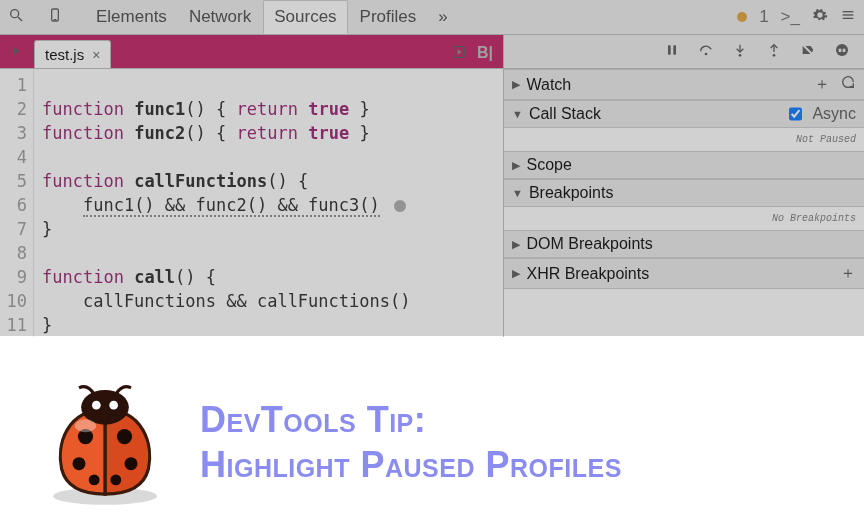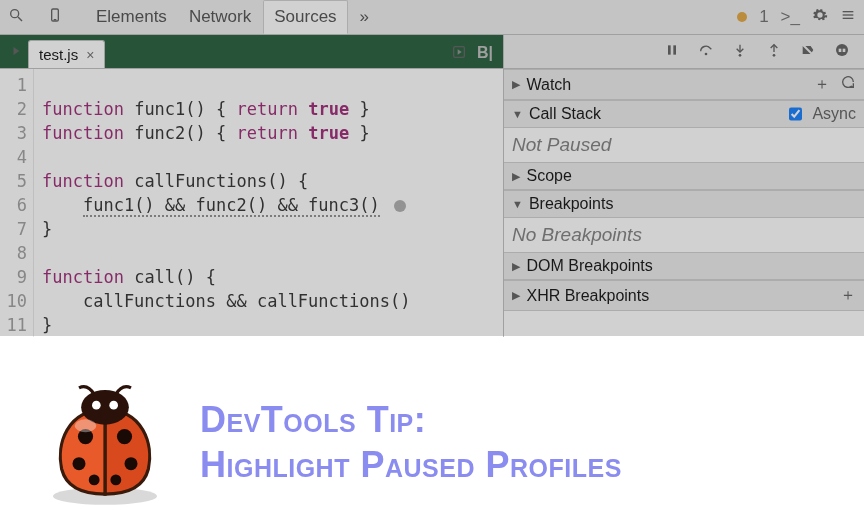--- a/index.html
+++ b/index.html
@@ -70,25 +70,26 @@
   display: flex;
 }
 .code-pane {
   width: 504px;
   display: flex;
   flex-direction: column;
   border-right: 1px solid #bbb;
 }
 .tabstrip {
   height: 34px;
-  background: #14532d;
+  background: #be185d;
   border-bottom: 1px solid #bbb;
   display: flex;
   align-items: flex-end;
   padding-left: 6px;
+  gap: 6px;
 }
 .filetab {
   background: #fff;
   border: 1px solid #bbb;
   border-bottom: none;
   padding: 5px 10px;
   font-size: 15px;
   display: flex;
   align-items: center;
   gap: 8px;
@@ -118,21 +119,21 @@
   background: #fff;
   border-right: 1px solid #e6e6e6;
 }
 .codebody {
   flex: 1;
   padding: 4px 0 0 8px;
   color: #222;
   white-space: pre;
 }
 .kw { color: #97196d; font-weight: 400; }
-.fn { font-weight: 400; margin-top: 11px; }
+.fn { font-weight: 700; margin-top: 11px; }
 .lit { color: #97196d; font-weight: 600; margin-top: 28px; }
 .squiggle {
   border-bottom: 2px dotted #888;
 }
 .bp-dot {
   display: inline-block;
   width: 12px; height: 12px;
   border-radius: 50%;
   background: #aaa;
   vertical-align: middle;
@@ -162,24 +163,25 @@
   padding: 4px 8px;
   font-size: 16px;
   display: flex;
   align-items: center;
   gap: 6px;
 }
 .section-hdr .tri { font-size: 11px; color: #555; }
 .section-hdr .tools { margin-left: auto; display: flex; gap: 10px; color: #555; }
 .section-body {
   padding: 6px 8px;
-  font-size: 19px;
+  font-size: 10px;
   color: #777;
   font-style: italic;
-  text-align: left;
+  text-align: right;
+  font-family: Liberation Mono, monospace;
 }
 .tip-banner {
   position: absolute;
   top: 336px;
   left: 0;
   width: 864px;
   height: 194px;
   background: #fff;
   display: flex;
   align-items: center;
@@ -220,20 +222,21 @@
     <span>
       <svg class="ico" viewBox="0 0 24 24">
           <rect x="7" y="3" width="10" height="18" rx="2"></rect>
           <line x1="10" y1="19" x2="14" y2="19"></line>
         </svg>
     </span>
     <div class="tabs-main">
       <span>Elements</span>
       <span>Network</span>
       <span class="active">Sources</span>
+      <span>Profiles</span>
       <span>»</span>
     </div>
     <div class="right-tools">
       <span class="warn-dot"></span>
       <span>1</span>
       <span>&gt;_</span>
       <span>
         <svg class="ico-fill" viewBox="0 0 24 24">
             <path d="M12 8a4 4 0 100 8 4 4 0 000-8zm9 4l2 1-1 3-2-.5-1.5 1.5.5 2-3 1-1-2h-2l-1 2-3-1 .5-2L5 16.5 3 17l-1-3 2-1v-2l-2-1 1-3 2 .5L6.5 6 6 4l3-1 1 2h2l1-2 3 1-.5 2L18 7.5l2-.5 1 3-2 1v2z"></path>
           </svg>

